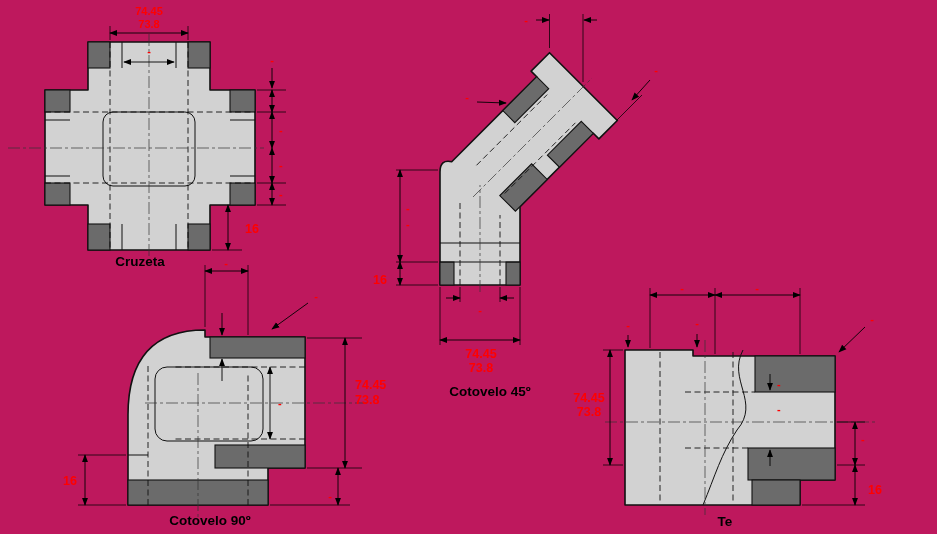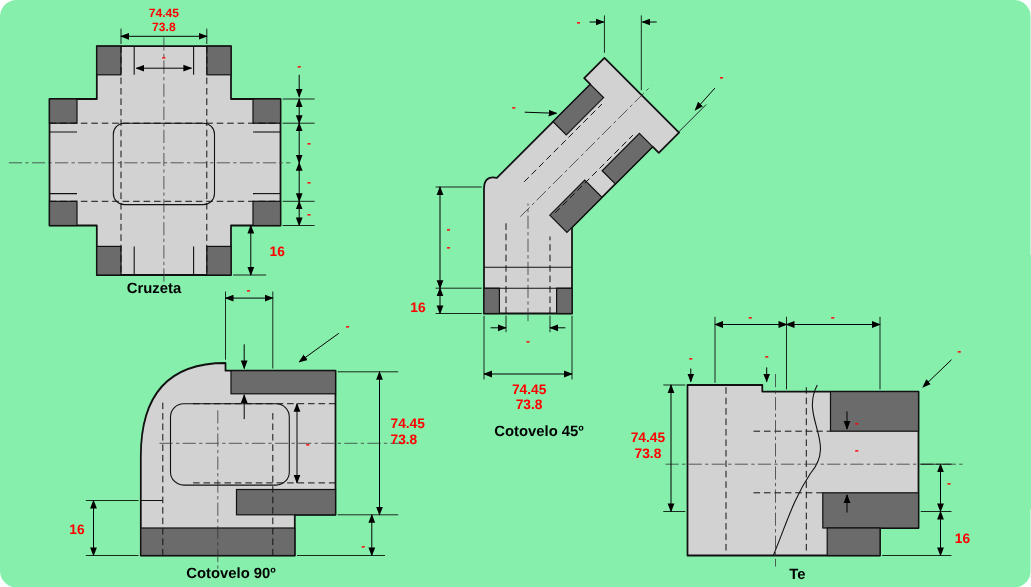--- a/index.html
+++ b/index.html
@@ -1,17 +1,17 @@
 <!DOCTYPE html>
 <html><head>
 <meta charset="utf-8">
 <style>
   html,body{margin:0;padding:0;background:#ffffff;}
-  #canvas{position:relative;width:937px;height:534px;background:#86efac;overflow:hidden;
-          font-family:"Liberation Sans",sans-serif;border-radius:15px;}
+  #canvas{position:relative;width:937px;height:534px;background:#be185d;overflow:hidden;
+          font-family:"Liberation Sans",sans-serif;}
   svg.fig{position:absolute;}
   .part{fill:#d2d2d2;stroke:#111111;stroke-width:1.6;stroke-linejoin:round;}
   .sect rect,.sect path,.sect polygon{fill:#6b6b6b;stroke:#111111;stroke-width:1.1;}
   .thin path,.thin rect,.thin line{fill:none;stroke:#111111;stroke-width:1;}
   .dash path{fill:none;stroke:#111111;stroke-width:0.9;stroke-dasharray:6 3.5;}
   .cl{fill:none;stroke:#333333;stroke-width:0.7;stroke-dasharray:12 3 3 3;}
   .ext path{fill:none;stroke:#000000;stroke-width:0.75;}
   .dim line,.dim path{fill:none;stroke:#000000;stroke-width:0.9;}
   text.red{fill:#ff0000;font-weight:bold;font-size:11px;}
   text.red-lg{fill:#ff0000;font-weight:bold;font-size:12.5px;}

